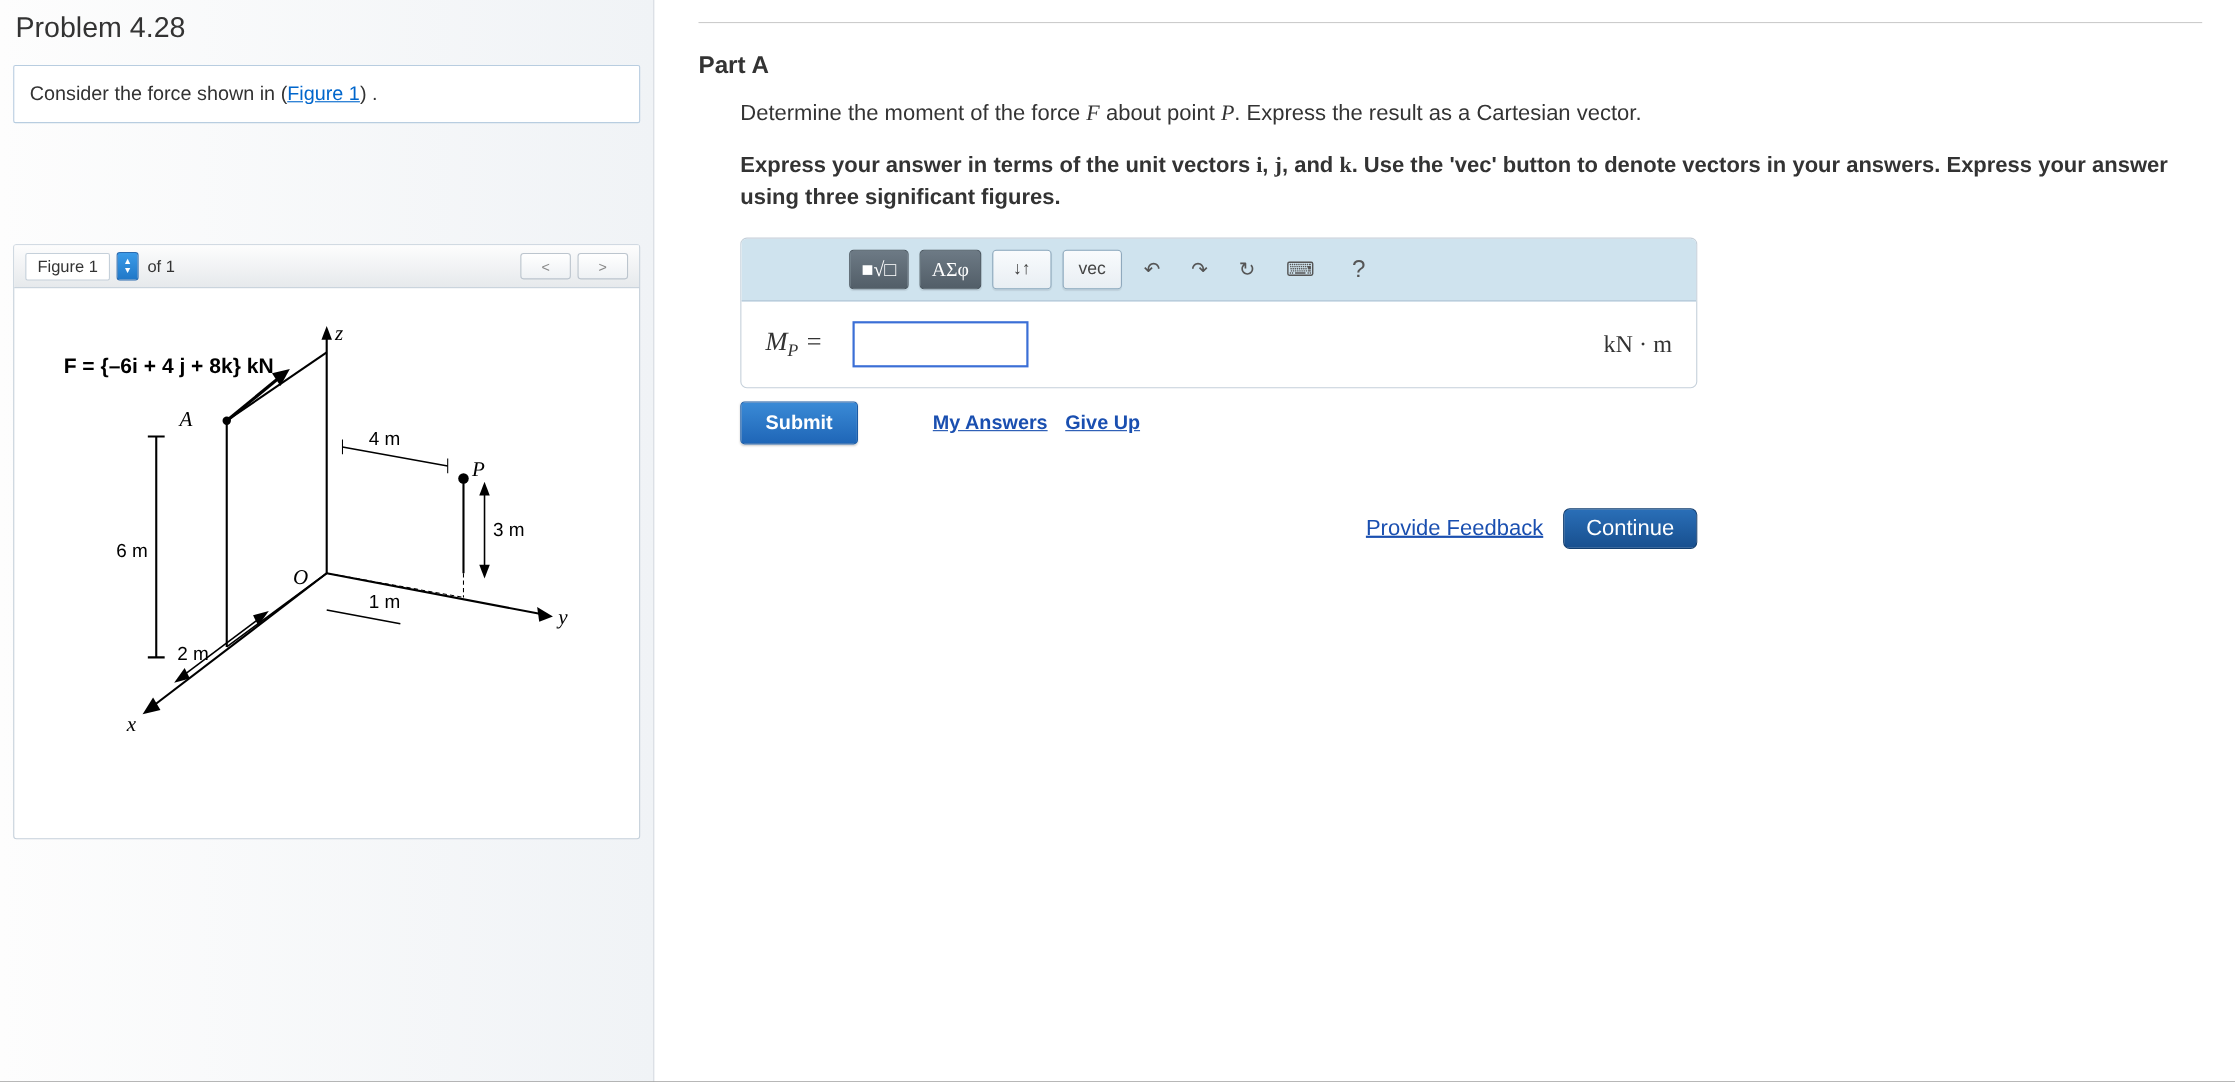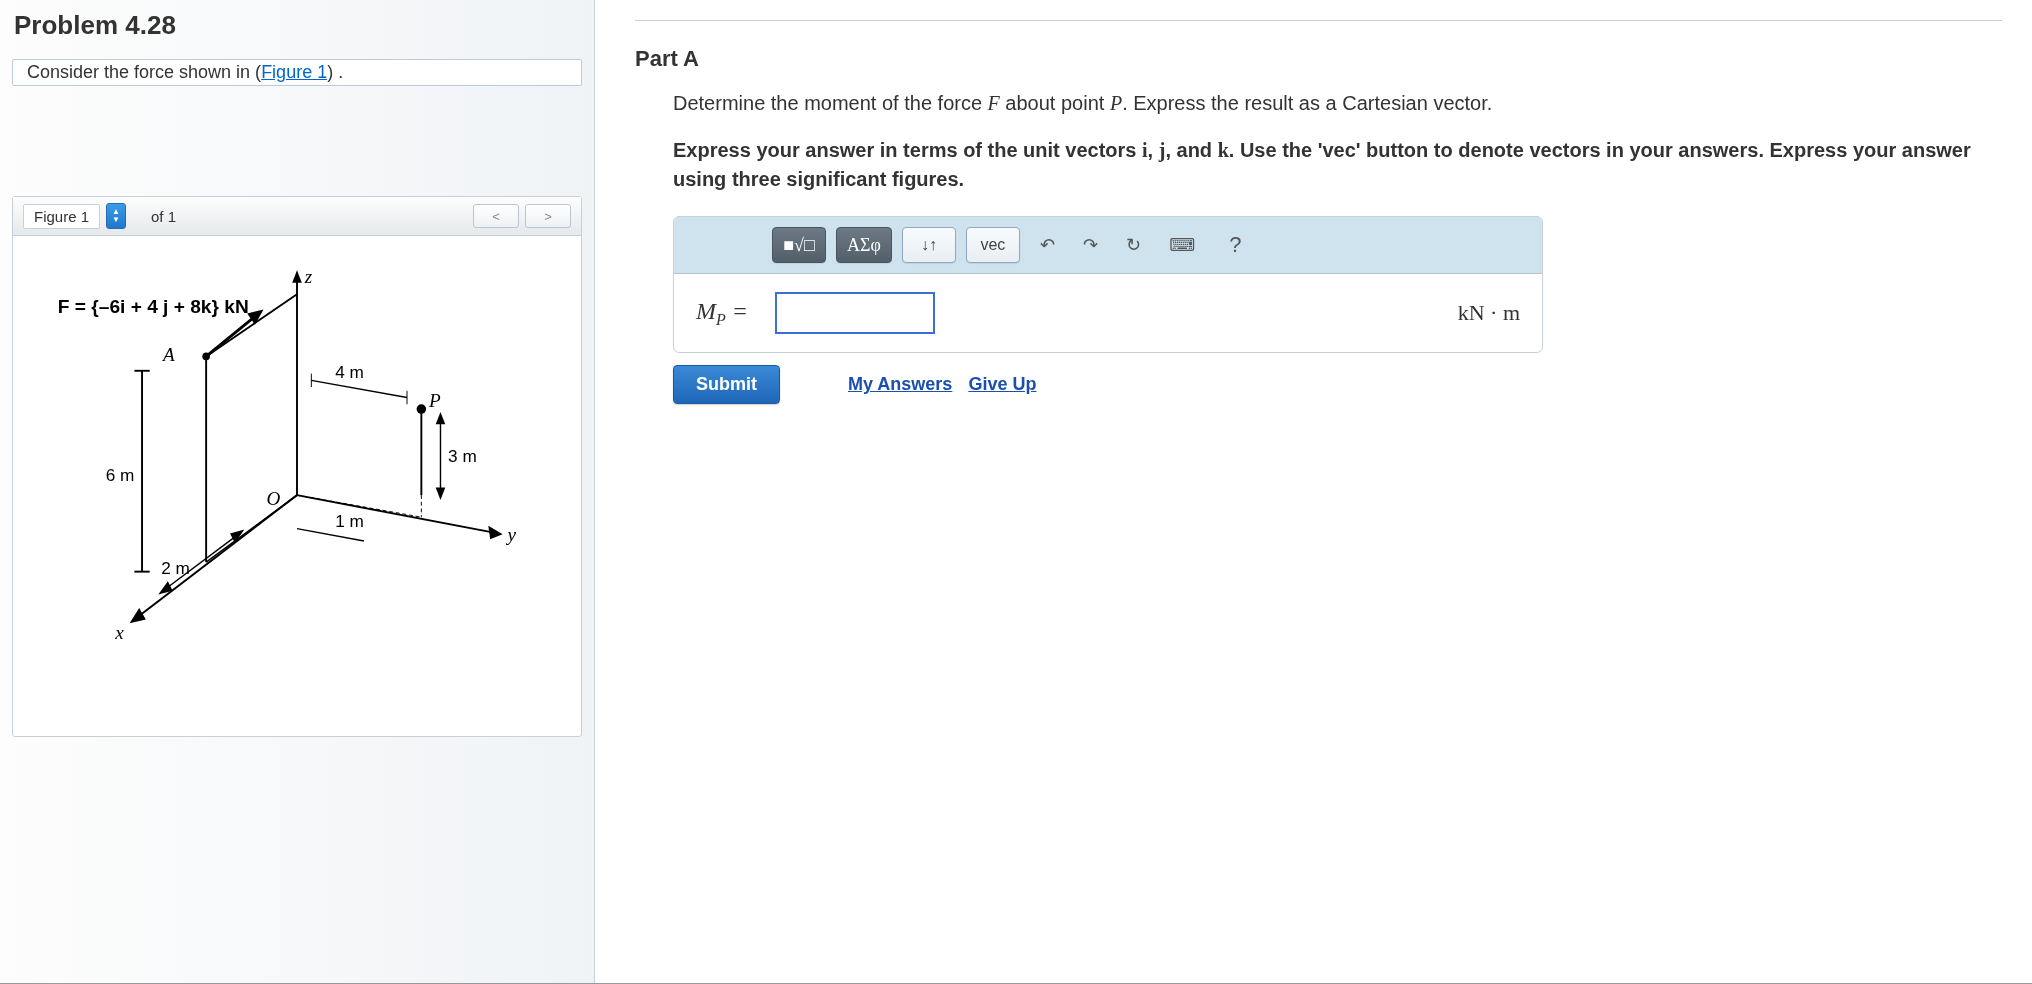--- a/index.html
+++ b/index.html
@@ -18,29 +18,29 @@
     background: linear-gradient(to right, #fdfdfd, #f0f3f6);
     padding: 10px 12px;
   }
   .right-pane {
     flex: 1;
     padding: 20px 30px 32px 40px;
     background: #fff;
   }
   .problem-title {
     font-size: 26px;
-    font-weight: bold;
+    font-weight: normal;
     color: #333;
     margin-bottom: 18px;
     padding-left: 2px;
   }
   .problem-box {
     border: 1px solid #b8cde0;
     background: #fff;
-    padding: 2px 14px;
+    padding: 15px 14px;
     font-size: 18px;
     color: #333;
     border-radius: 2px;
   }
   .problem-box a { color: #0066cc; text-decoration: underline; }
   .figure-panel {
     margin-top: 110px;
     border: 1px solid #c5d0da;
     border-radius: 3px;
     background: #fff;
@@ -68,21 +68,21 @@
     border: 1px solid #2a6bb0;
     border-radius: 3px;
     display: flex;
     flex-direction: column;
     justify-content: center;
     align-items: center;
     color: #fff;
     font-size: 8px;
     line-height: 8px;
   }
-  .fig-of { font-size: 15px; color: #333; margin-left: 19px; }
+  .fig-of { font-size: 15px; color: #333; margin-left: 2px; }
   .fig-nav { margin-left: auto; display: flex; gap: 6px; }
   .fig-nav-btn {
     width: 46px; height: 24px;
     border: 1px solid #bcc5ce;
     background: linear-gradient(#fff,#eef1f4);
     border-radius: 3px;
     color: #888;
     font-size: 13px;
     display:flex;align-items:center;justify-content:center;
   }
@@ -357,15 +357,19 @@
 
   <div class="submit-row">
     <button class="submit-btn">Submit</button>
     <div class="link-group">
       <a href="#">My Answers</a>
       <a href="#">Give Up</a>
     </div>
   </div>
 
 
+  <div class="bottom-row">
+    <a href="#" class="provide-link">Provide Feedback</a>
+    <button class="continue-btn">Continue</button>
+  </div>
 </div>
 
 <div class="bottom-line"></div>
 
 </body></html>

